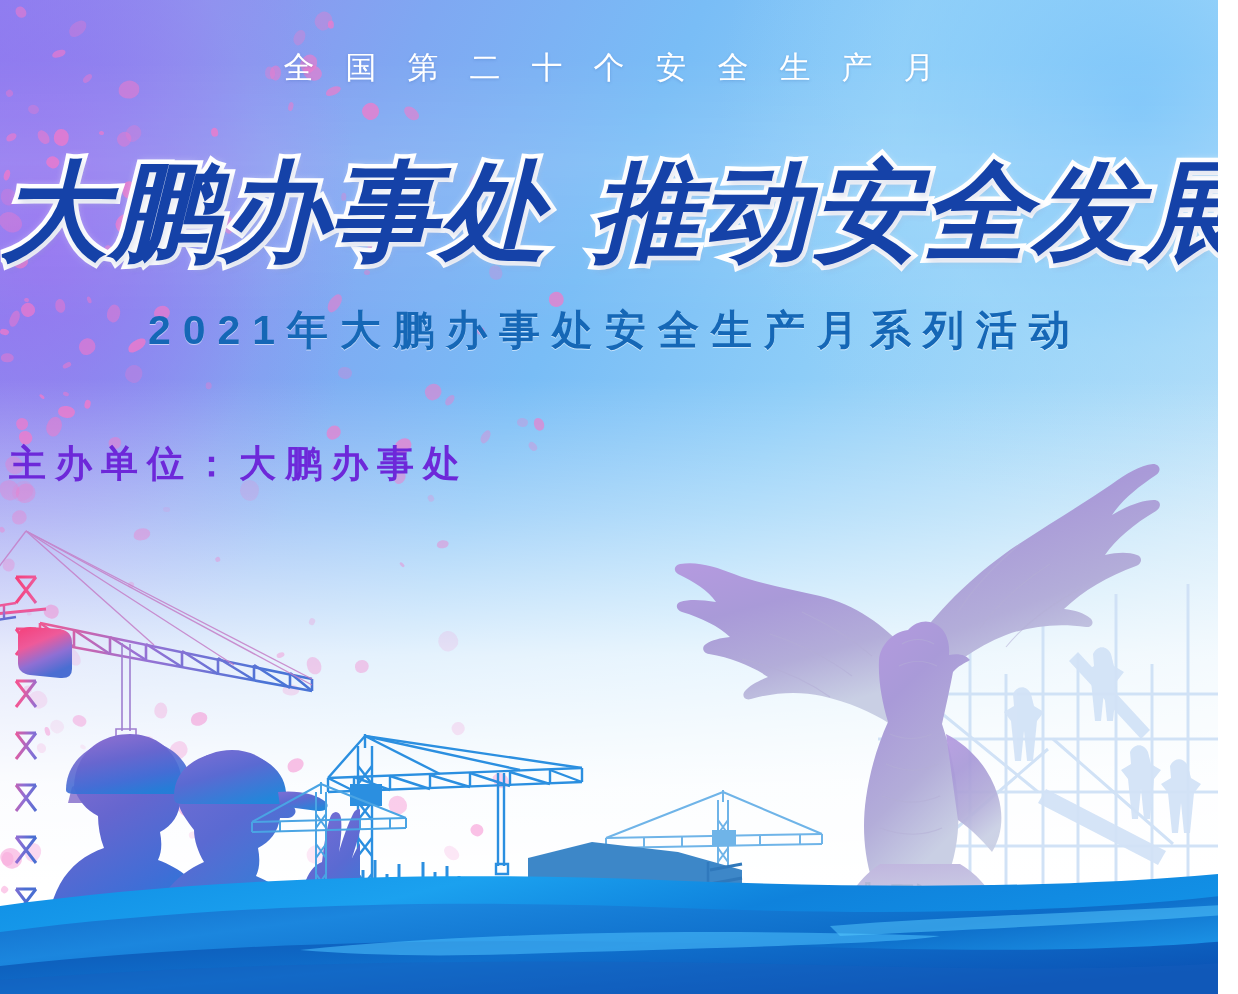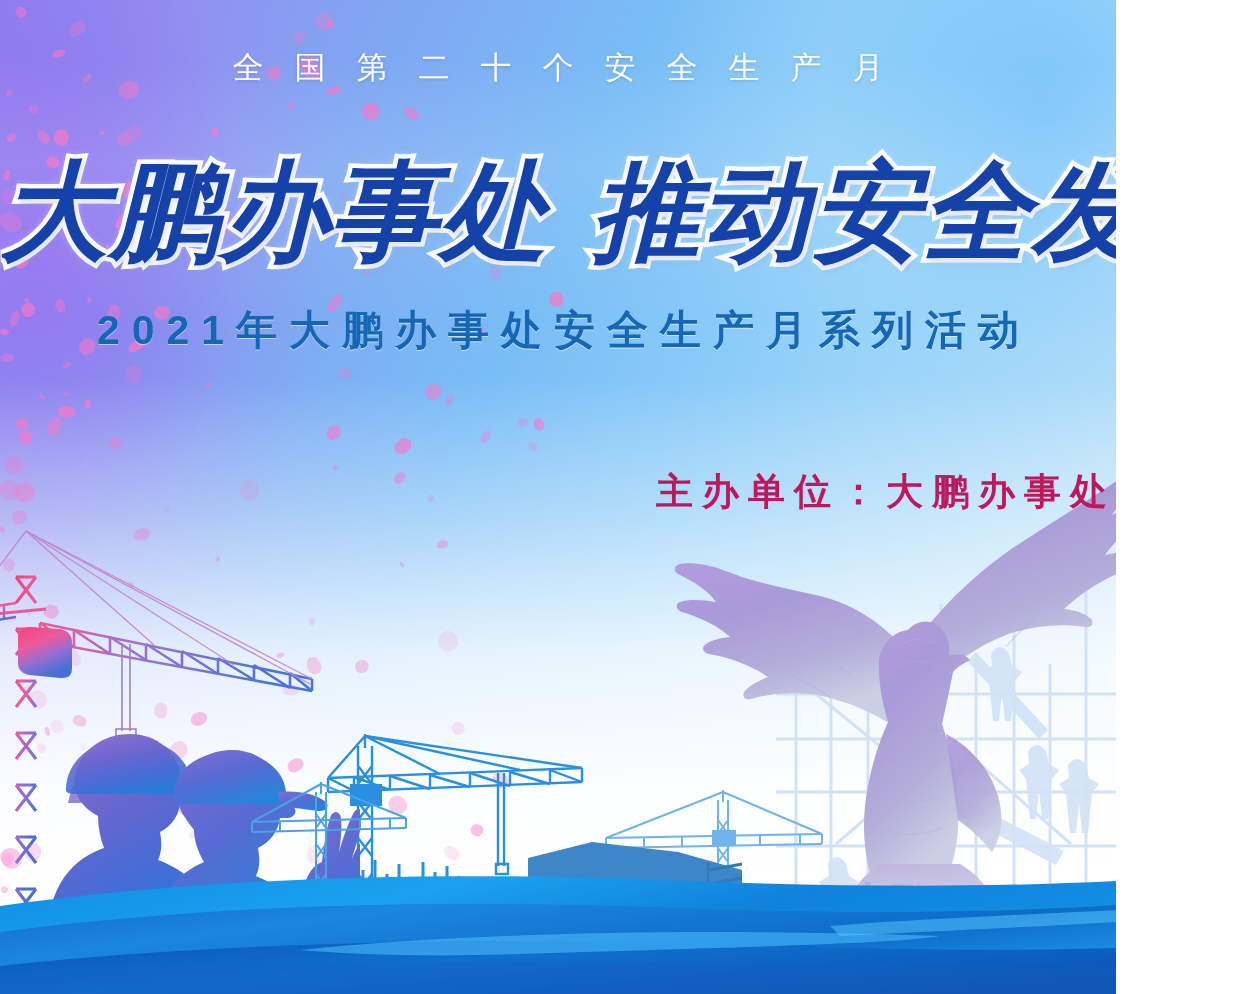--- a/index.html
+++ b/index.html
@@ -1,20 +1,20 @@
 <!DOCTYPE html>
 <html><head>
 <meta charset="utf-8">
 <style>
   html,body{margin:0;padding:0;background:#fff;}
   body{font-family:"Liberation Sans","DejaVu Sans",sans-serif;}
 
   #poster{
     position:relative;
-    width:1116px;height:994px;
+    width:1218px;height:994px;
     overflow:hidden;
     background:#dcebfb;
   }
 
   
   .bg-base{
     position:absolute;inset:0;
     background:
       linear-gradient(115deg,
         #8e7df0 0%,
@@ -110,24 +110,24 @@
     white-space:nowrap;
     color:#1567b6;
     font-size:41px;
     font-weight:700;
     letter-spacing:12px;
     text-indent:12px;
     text-shadow:0 1px 0 rgba(255,255,255,0.55);
   }
 
   .organizer{
-    position:absolute;top:467px;left:0;width:100%;
-    text-align:right;
+    position:absolute;top:439px;left:0;width:100%;
+    text-align:left;
     white-space:nowrap;
-    color:#be185d;
+    color:#6d28d9;
     font-size:37px;
     font-weight:700;
     letter-spacing:9px;
     text-indent:9px;
   }
 
   
   .scene{position:absolute;inset:0;pointer-events:none;}
   .scene svg{position:absolute;display:block;}
 </style>

